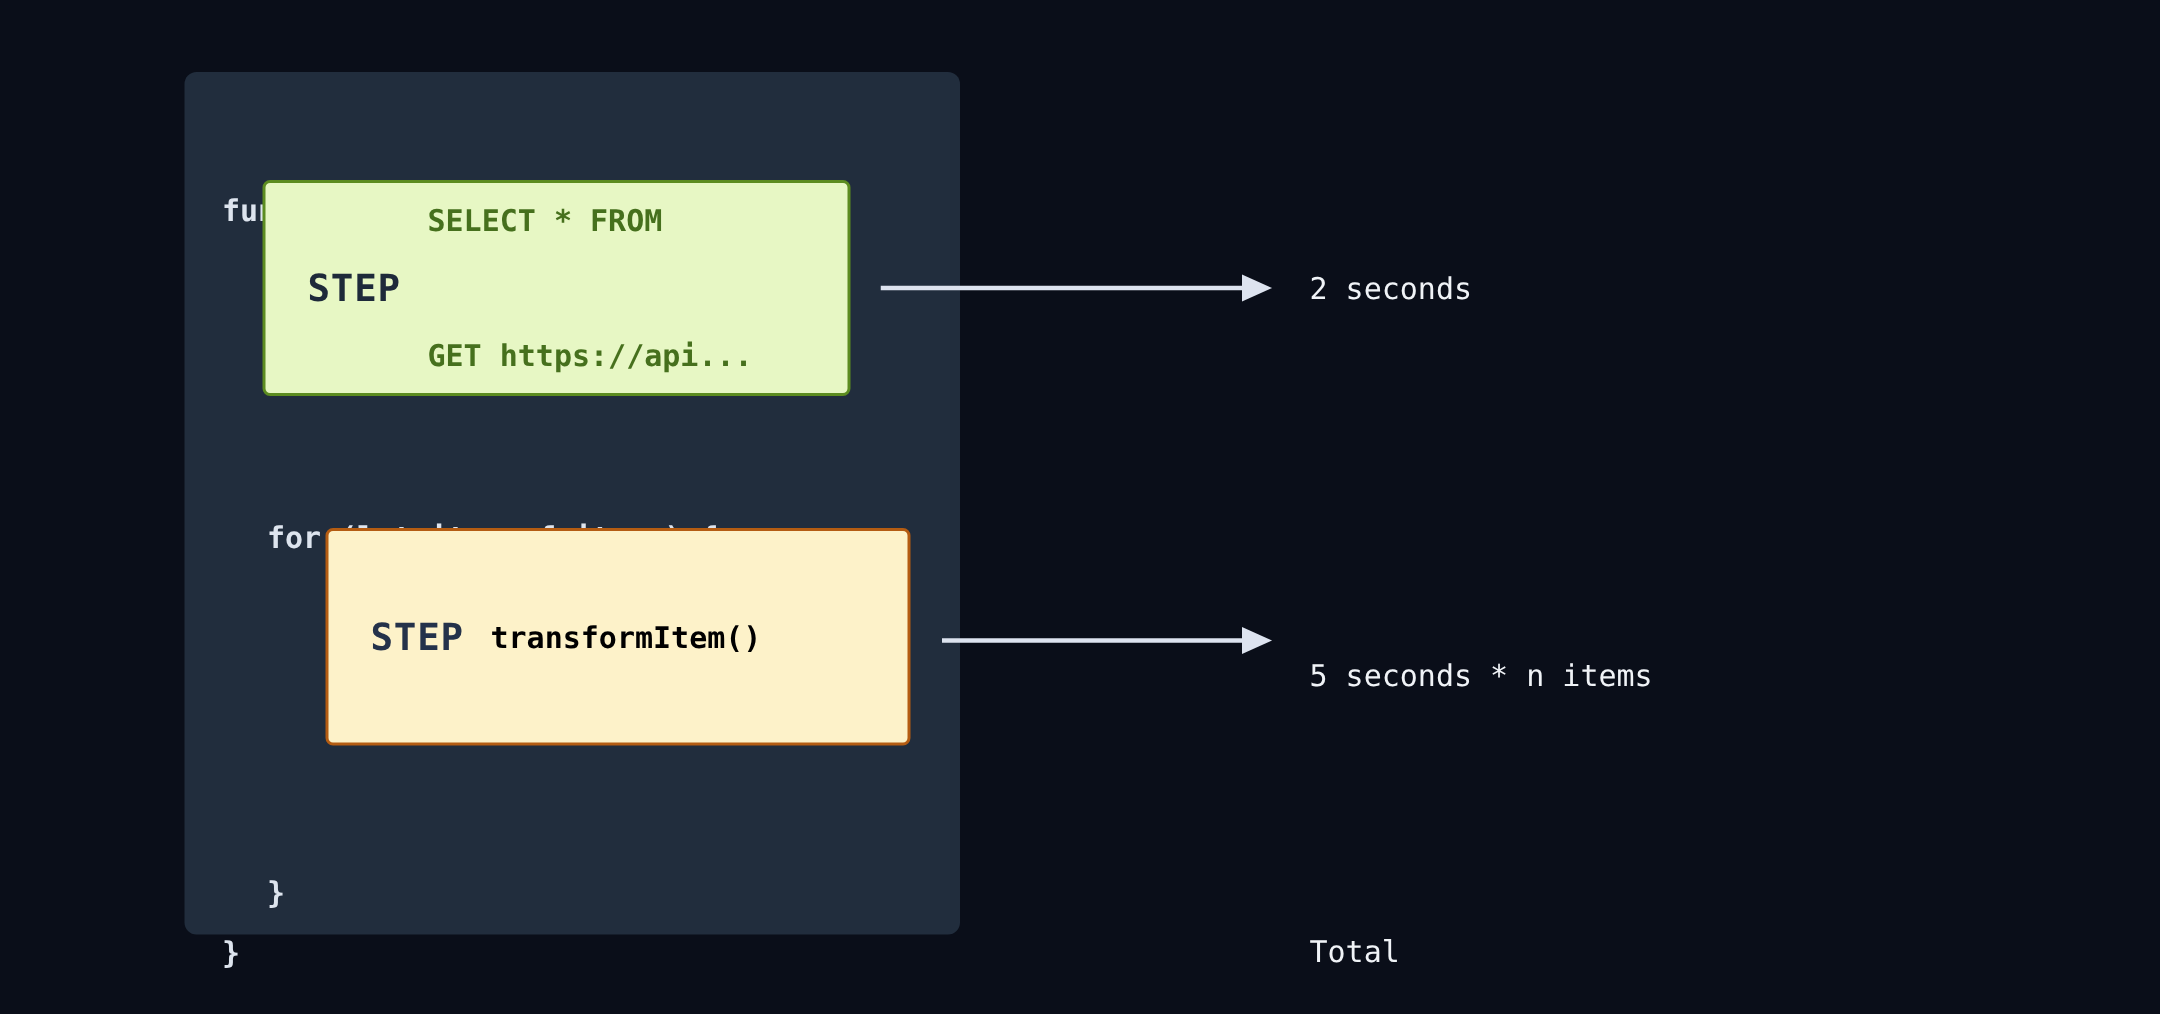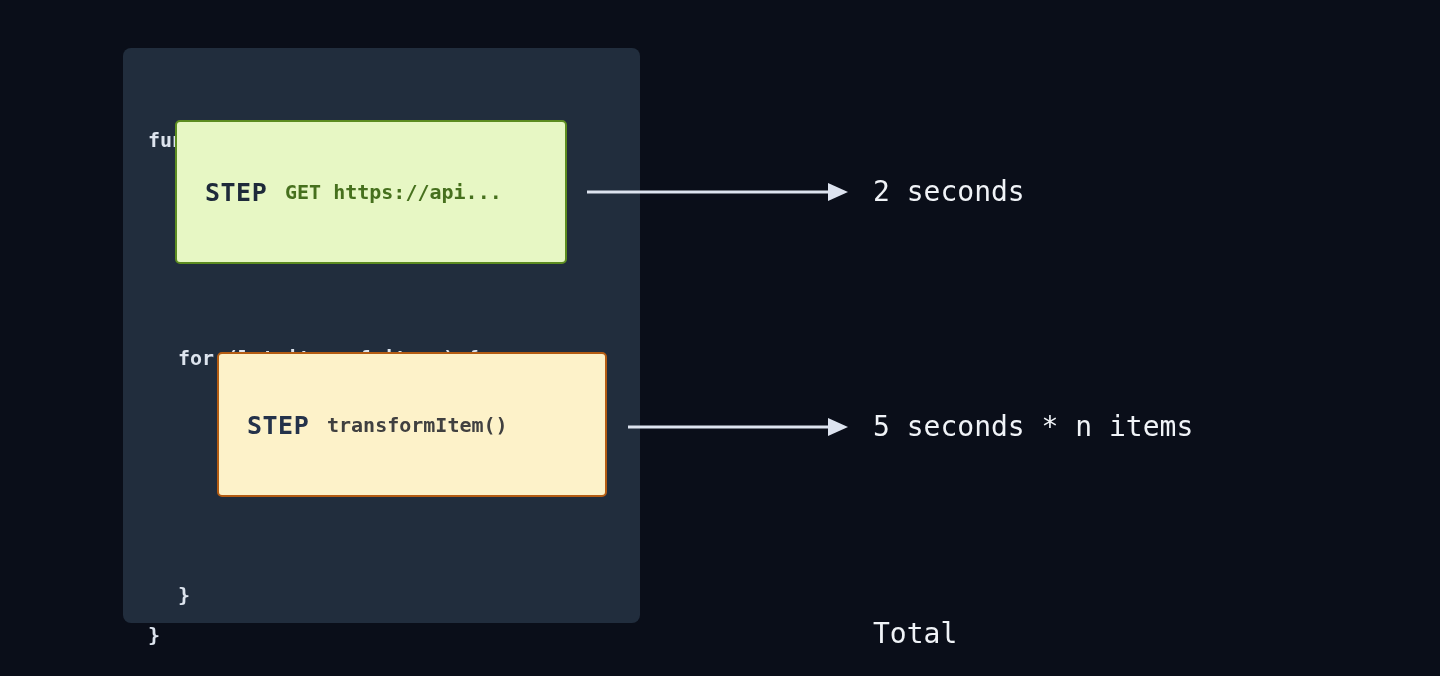--- a/index.html
+++ b/index.html
@@ -72,58 +72,59 @@
     position: absolute;
     left: 108px;
     top: 50%;
     transform: translateY(-50%);
     font-size: 20px;
     font-weight: bold;
     line-height: 30px;
     white-space: pre;
   }
   .step-box.green .step-code  { color: #46701d; }
-  .step-box.orange .step-code { color: #404040; text-align: center; }
+  .step-box.orange .step-code { color: #000000; text-align: center; }
   .step-box.orange .step-label { color: #24324a; }
 
   .arrow-svg {
     position: absolute;
     height: 24px;
   }
   .arrow-1 { left: 587px; top: 180px; width: 262px; }
   .arrow-2 { left: 628px; top: 415px; width: 221px; }
 
   .annotation {
     position: absolute;
     left: 873px;
-    font-size: 28px;
+    font-size: 20px;
     font-weight: normal;
     line-height: 40px;
     color: #f0f3f7;
     white-space: pre;
   }
   .ann-step1 { top: 172px; }
-  .ann-step2 { top: 407px; }
+  .ann-step2 { top: 430px; }
   .ann-total {
     top: 529px;
     line-height: 42px;
   }
 </style>
 </head>
 <body>
 
 <div class="canvas">
 
   <div class="code-panel">
 
     <div class="code-line line-fn-open">function () {</div>
 
     <div class="step-box green">
       <div class="step-label">STEP</div>
       <div class="step-code">
+        <div>SELECT * FROM</div>
         <div>GET https://api...</div>
       </div>
     </div>
 
     <div class="code-line line-for-open">for (let item of items) {</div>
 
     <div class="step-box orange">
       <div class="step-label">STEP</div>
       <div class="step-code">
         <div>transformItem()</div>

